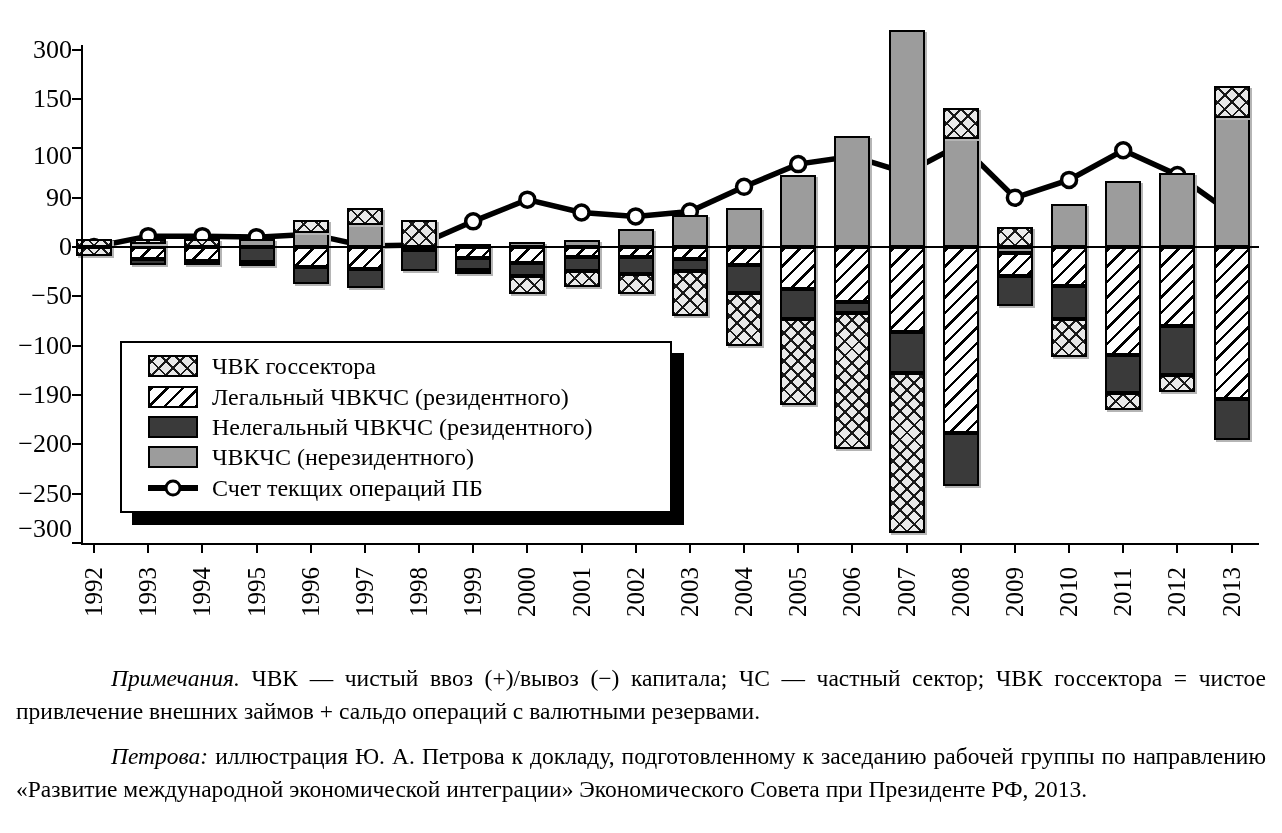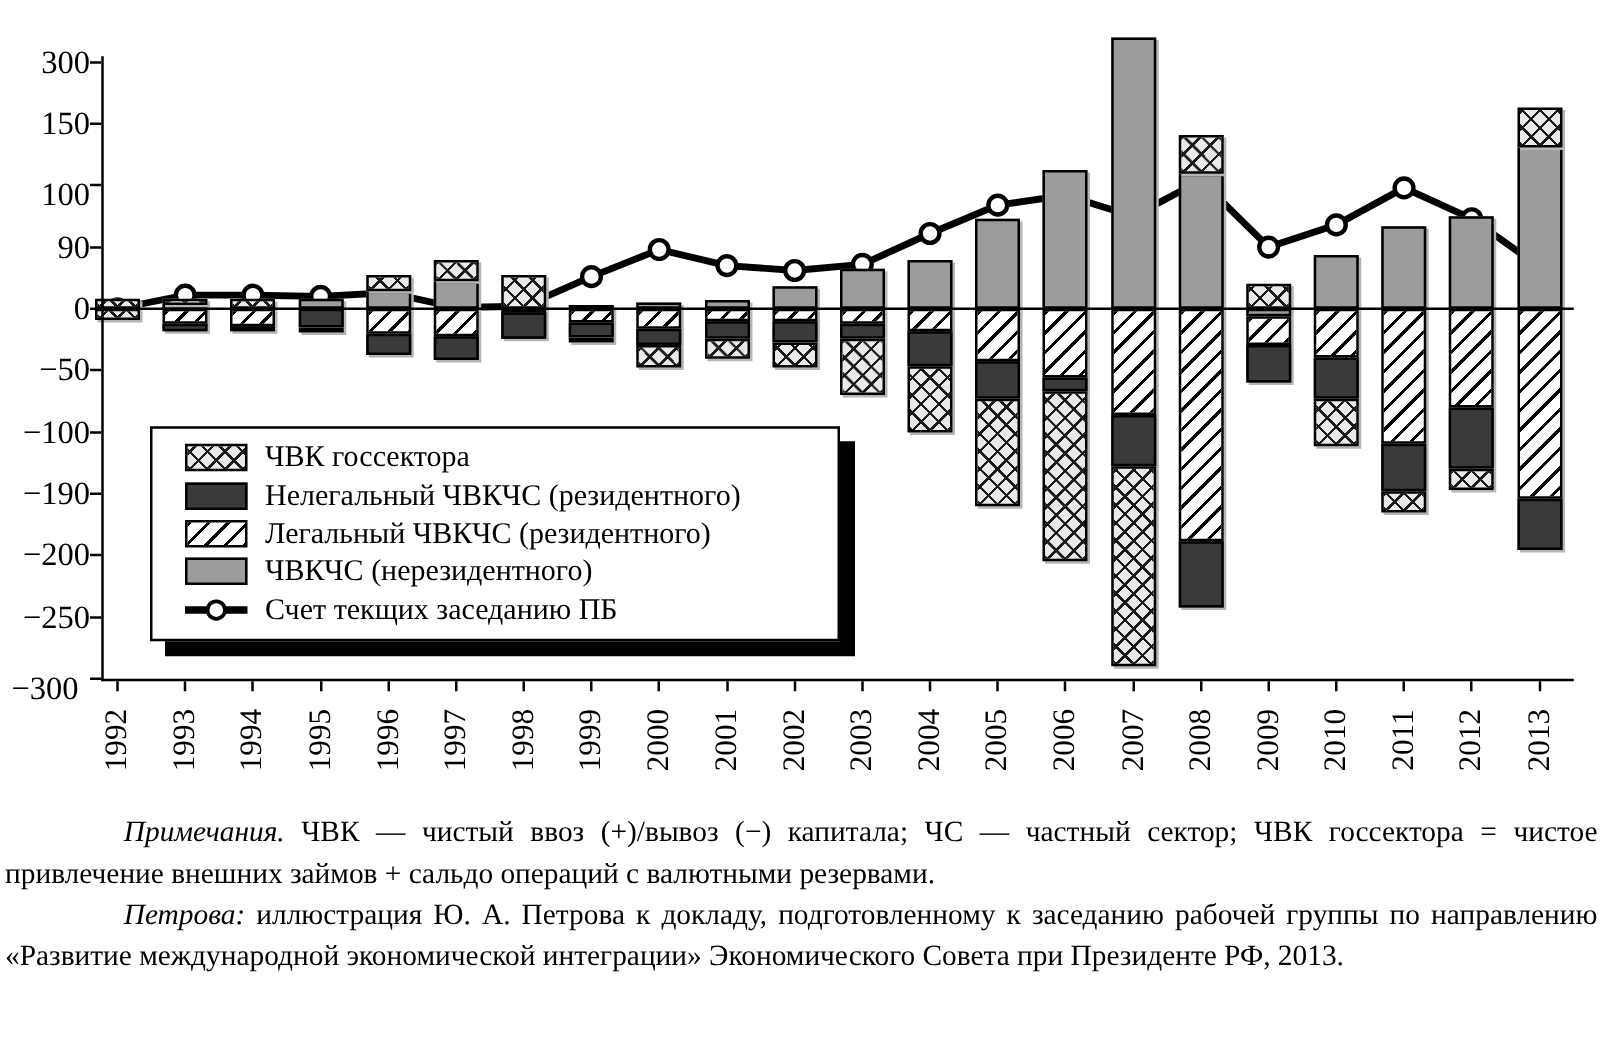--- a/index.html
+++ b/index.html
@@ -27,21 +27,21 @@
     display:flex;flex-direction:column;justify-content:space-evenly;padding:6px 0 6px 26px;
   }
   .lrow{display:flex;align-items:center;gap:14px;}
   .sw{width:50px;height:22px;border:2px solid #000;box-sizing:border-box;flex:0 0 auto;}
   .ltext{font-size:24px;line-height:26px;white-space:nowrap;}
   .line-sample{position:relative;width:50px;height:22px;flex:0 0 auto;}
   .line-sample .bar{position:absolute;left:0;top:8px;width:100%;height:6px;background:#000;}
   .line-sample .dot{position:absolute;left:50%;top:50%;transform:translate(-50%,-50%);
     width:11px;height:11px;border:3.5px solid #000;border-radius:50%;background:#fff;}
   #notes{position:absolute;left:0;top:650px;width:1282px;padding:0 4px;box-sizing:border-box;}
-  #notes p{margin:0;font-size:23.5px;line-height:33px;text-align:justify;text-indent:95px;}
+  #notes p{margin:12px;font-size:23.5px;line-height:33px;text-align:justify;text-indent:95px;}
   .ilead{font-style:italic;}
 </style>
 </head>
 <body>
 
 <div id="figure">
   <div id="plot">
 
     <svg id="linesvg" width="1282" height="648">
         <polyline points="94,247 148.17000000000002,236.14666666666668 202.34,236.14666666666668 256.51,237.13333333333333 310.68,234.17333333333335 364.85,246.01333333333332 419.02,245.02666666666667 473.19,221.34666666666666 527.36,199.64 581.53,212.46666666666667 635.7,216.41333333333333 689.87,211.48 744.04,186.81333333333333 798.21,164.12 852.38,156.22666666666666 906.5500000000001,173 960.72,144.38666666666666 1014.89,197.66666666666666 1069.06,179.90666666666667 1123.23,150.30666666666667 1177.4,174.97333333333333 1231.57,213.45333333333332" fill="none" stroke="#000000" stroke-width="5.5"></polyline>
@@ -67,37 +67,37 @@
         <circle cx="1123.23" cy="150.30666666666667" r="7.5" fill="#ffffff" stroke="#000000" stroke-width="3.5"></circle>
         <circle cx="1177.4" cy="174.97333333333333" r="7.5" fill="#ffffff" stroke="#000000" stroke-width="3.5"></circle>
         <circle cx="1231.57" cy="213.45333333333332" r="7.5" fill="#ffffff" stroke="#000000" stroke-width="3.5"></circle>
       </svg>
       <div id="legend">
       <div class="lrow">
         <div class="sw p-gov"></div>
         <div class="ltext">ЧВК госсектора</div>
       </div>
       <div class="lrow">
+        <div class="sw p-legal"></div>
+        <div class="ltext">Легальный ЧВКЧС (резидентного)</div>
+      </div>
+      <div class="lrow">
         <div class="sw p-illegal"></div>
         <div class="ltext">Нелегальный ЧВКЧС (резидентного)</div>
-      </div>
-      <div class="lrow">
-        <div class="sw p-legal"></div>
-        <div class="ltext">Легальный ЧВКЧС (резидентного)</div>
       </div>
       <div class="lrow">
         <div class="sw p-nonres"></div>
         <div class="ltext">ЧВКЧС (нерезидентного)</div>
       </div>
       <div class="lrow">
         <div class="line-sample">
           <span class="bar"></span>
             <span class="dot"></span>
         </div>
-        <div class="ltext">Счет текщих заседанию ПБ</div>
+        <div class="ltext">Счет текщих операций ПБ</div>
       </div>
     </div>
   <div class="seg p-gov" style="left: 76px; top: 239.107px; width: 36px; height: 7.89333px;"></div>
       <div class="seg p-gov" style="left: 76px; top: 247px; width: 36px; height: 8.88px;"></div>
       <div class="seg p-nonres" style="left: 130.17px; top: 244.04px; width: 36px; height: 2.96px;"></div>
       <div class="seg p-gov" style="left: 130.17px; top: 239.107px; width: 36px; height: 4.93333px;"></div>
       <div class="seg p-legal" style="left: 130.17px; top: 247px; width: 36px; height: 11.84px;"></div>
       <div class="seg p-illegal" style="left: 130.17px; top: 258.84px; width: 36px; height: 5.92px;"></div>
       <div class="seg p-gov" style="left: 184.34px; top: 239.107px; width: 36px; height: 7.89333px;"></div>
       <div class="seg p-legal" style="left: 184.34px; top: 247px; width: 36px; height: 13.8133px;"></div>
@@ -193,21 +193,21 @@
       <div class="ylab" style="top: 283.333px;">−50</div>
       <div class="tick" style="left: 72px; top: 344.667px; width: 9px; height: 2px;"></div>
       <div class="ylab" style="top: 332.667px;">−100</div>
       <div class="tick" style="left: 72px; top: 394px; width: 9px; height: 2px;"></div>
       <div class="ylab" style="top: 382px;">−190</div>
       <div class="tick" style="left: 72px; top: 443.333px; width: 9px; height: 2px;"></div>
       <div class="ylab" style="top: 431.333px;">−200</div>
       <div class="tick" style="left: 72px; top: 492.667px; width: 9px; height: 2px;"></div>
       <div class="ylab" style="top: 480.667px;">−250</div>
       <div class="tick" style="left: 72px; top: 542px; width: 9px; height: 2px;"></div>
-      <div class="ylab" style="top: 538px; text-align: center;">−300</div>
+      <div class="ylab" style="top: 516px;">−300</div>
       <div class="tick" style="left: 93px; top: 545px; width: 2px; height: 8px;"></div>
       <div class="xlab" style="left: 94px; top: 592px;">1992</div>
       <div class="tick" style="left: 147.17px; top: 545px; width: 2px; height: 8px;"></div>
       <div class="xlab" style="left: 148.17px; top: 592px;">1993</div>
       <div class="tick" style="left: 201.34px; top: 545px; width: 2px; height: 8px;"></div>
       <div class="xlab" style="left: 202.34px; top: 592px;">1994</div>
       <div class="tick" style="left: 255.51px; top: 545px; width: 2px; height: 8px;"></div>
       <div class="xlab" style="left: 256.51px; top: 592px;">1995</div>
       <div class="tick" style="left: 309.68px; top: 545px; width: 2px; height: 8px;"></div>
       <div class="xlab" style="left: 310.68px; top: 592px;">1996</div>

